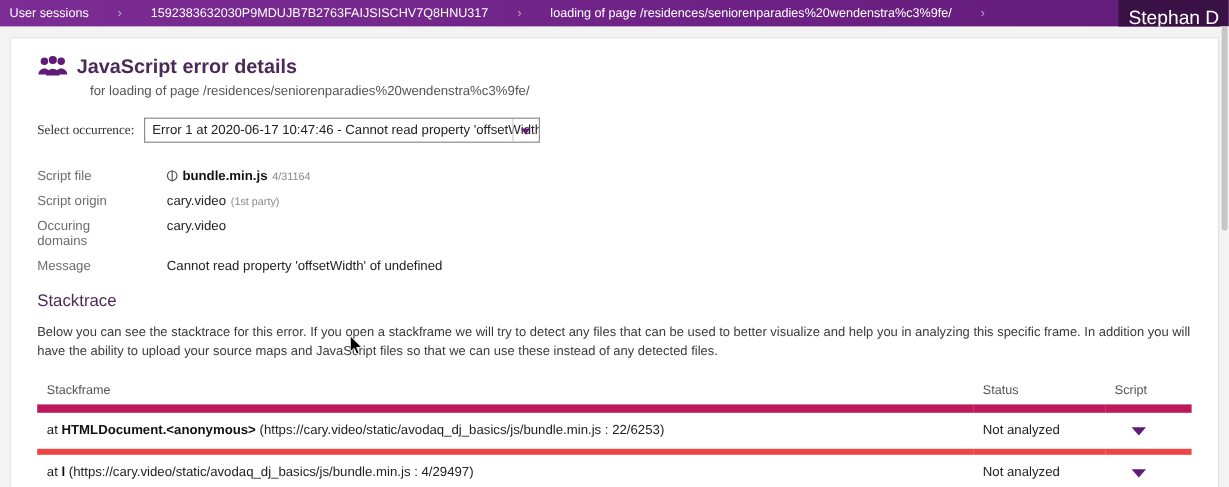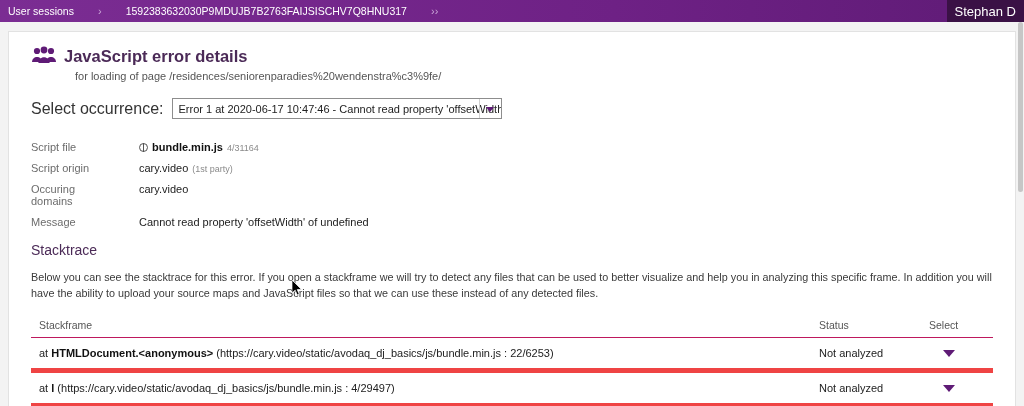--- a/index.html
+++ b/index.html
@@ -35,24 +35,24 @@
   .crumb.first { padding-left: 8px; }
   .crumb-sep {
     color: #d8b9e4;
     font-size: 11px;
     opacity: .85;
   }
   .crumb.current { color: #ffffff; }
   .user-chip {
     position: absolute;
     right: 0; top: 0;
-    height: 22px;
+    height: 32px;
     background: #3a1145;
     color: #fff;
-    font-size: 13px;
+    font-size: 16px;
     display: flex;
     align-items: center;
     padding: 0 8px;
   }
 
   
   .card {
     margin: 9px 8px 0 8px;
     background: #fff;
     border: 1px solid #e2e2e2;
@@ -84,22 +84,23 @@
   }
 
   
   .occ-row {
     display: flex;
     align-items: center;
     margin: 16px 0 0 0;
     gap: 8px;
   }
   .occ-label {
-    font-size: 16px;
+    font-size: 11px;
     color: #333;
+    font-family: Liberation Serif, serif;
   }
   .occ-select {
     position: relative;
     width: 330px;
     height: 21px;
     border: 1px solid #8d8d8d;
     background: #fff;
     display: flex;
     align-items: center;
     font-size: 11px;
@@ -184,21 +185,21 @@
     width: 100%;
     border-collapse: collapse;
     font-size: 11px;
   }
   .stack-table th {
     text-align: left;
     font-weight: normal;
     color: #555;
     font-size: 10.5px;
     padding: 0 8px 6px 8px;
-    border-bottom: 1px solid #be185d;
+    border-bottom: 7px solid #be185d;
   }
   .stack-table th.status-col { width: 110px; }
   .stack-table th.analyze-col { width: 72px; text-align: left; }
   .stack-table td {
     padding: 9px 8px;
     border-bottom: 5px solid #ef4444;
     color: #222;
     vertical-align: middle;
   }
   .frame-fn { font-weight: bold; color: #111; }
@@ -232,20 +233,21 @@
   }
 </style>
 </head>
 <body>
 
 <div class="breadcrumb-bar">
   <span class="crumb first">User sessions</span>
   <span class="crumb-sep">›</span>
   <span class="crumb">1592383632030P9MDUJB7B2763FAIJSISCHV7Q8HNU317</span>
   <span class="crumb-sep">›</span>
+  <span class="crumb">loading of page /residences/seniorenparadies%20wendenstra%c3%9fe/</span>
   <span class="crumb-sep">›</span>
   <span class="user-chip">
     <span>Stephan D</span>
   </span>
 </div>
 
 <div class="card">
   <div class="card-inner">
 
     <div class="title-row">
@@ -303,21 +305,21 @@
     </div>
 
     <div class="section-title">Stacktrace</div>
     <div class="section-desc">Below you can see the stacktrace for this error. If you open a stackframe we will try to detect any files that can be used to better visualize and help you in analyzing this specific frame. In addition you will have the ability to upload your source maps and JavaScript files so that we can use these instead of any detected files.</div>
 
     <table class="stack-table">
       <thead>
         <tr>
           <th>Stackframe</th>
           <th class="status-col">Status</th>
-          <th class="analyze-col">Select</th>
+          <th class="analyze-col">Script</th>
         </tr>
       </thead>
       <tbody>
         <tr>
           <td>
             <span>at </span><span class="frame-fn">HTMLDocument.&lt;anonymous&gt;</span><span> (https://cary.video/static/avodaq_dj_basics/js/bundle.min.js : 22/6253)</span>
           </td>
           <td class="status-cell">Not analyzed</td>
           <td>
               <div class="chev"></div>

